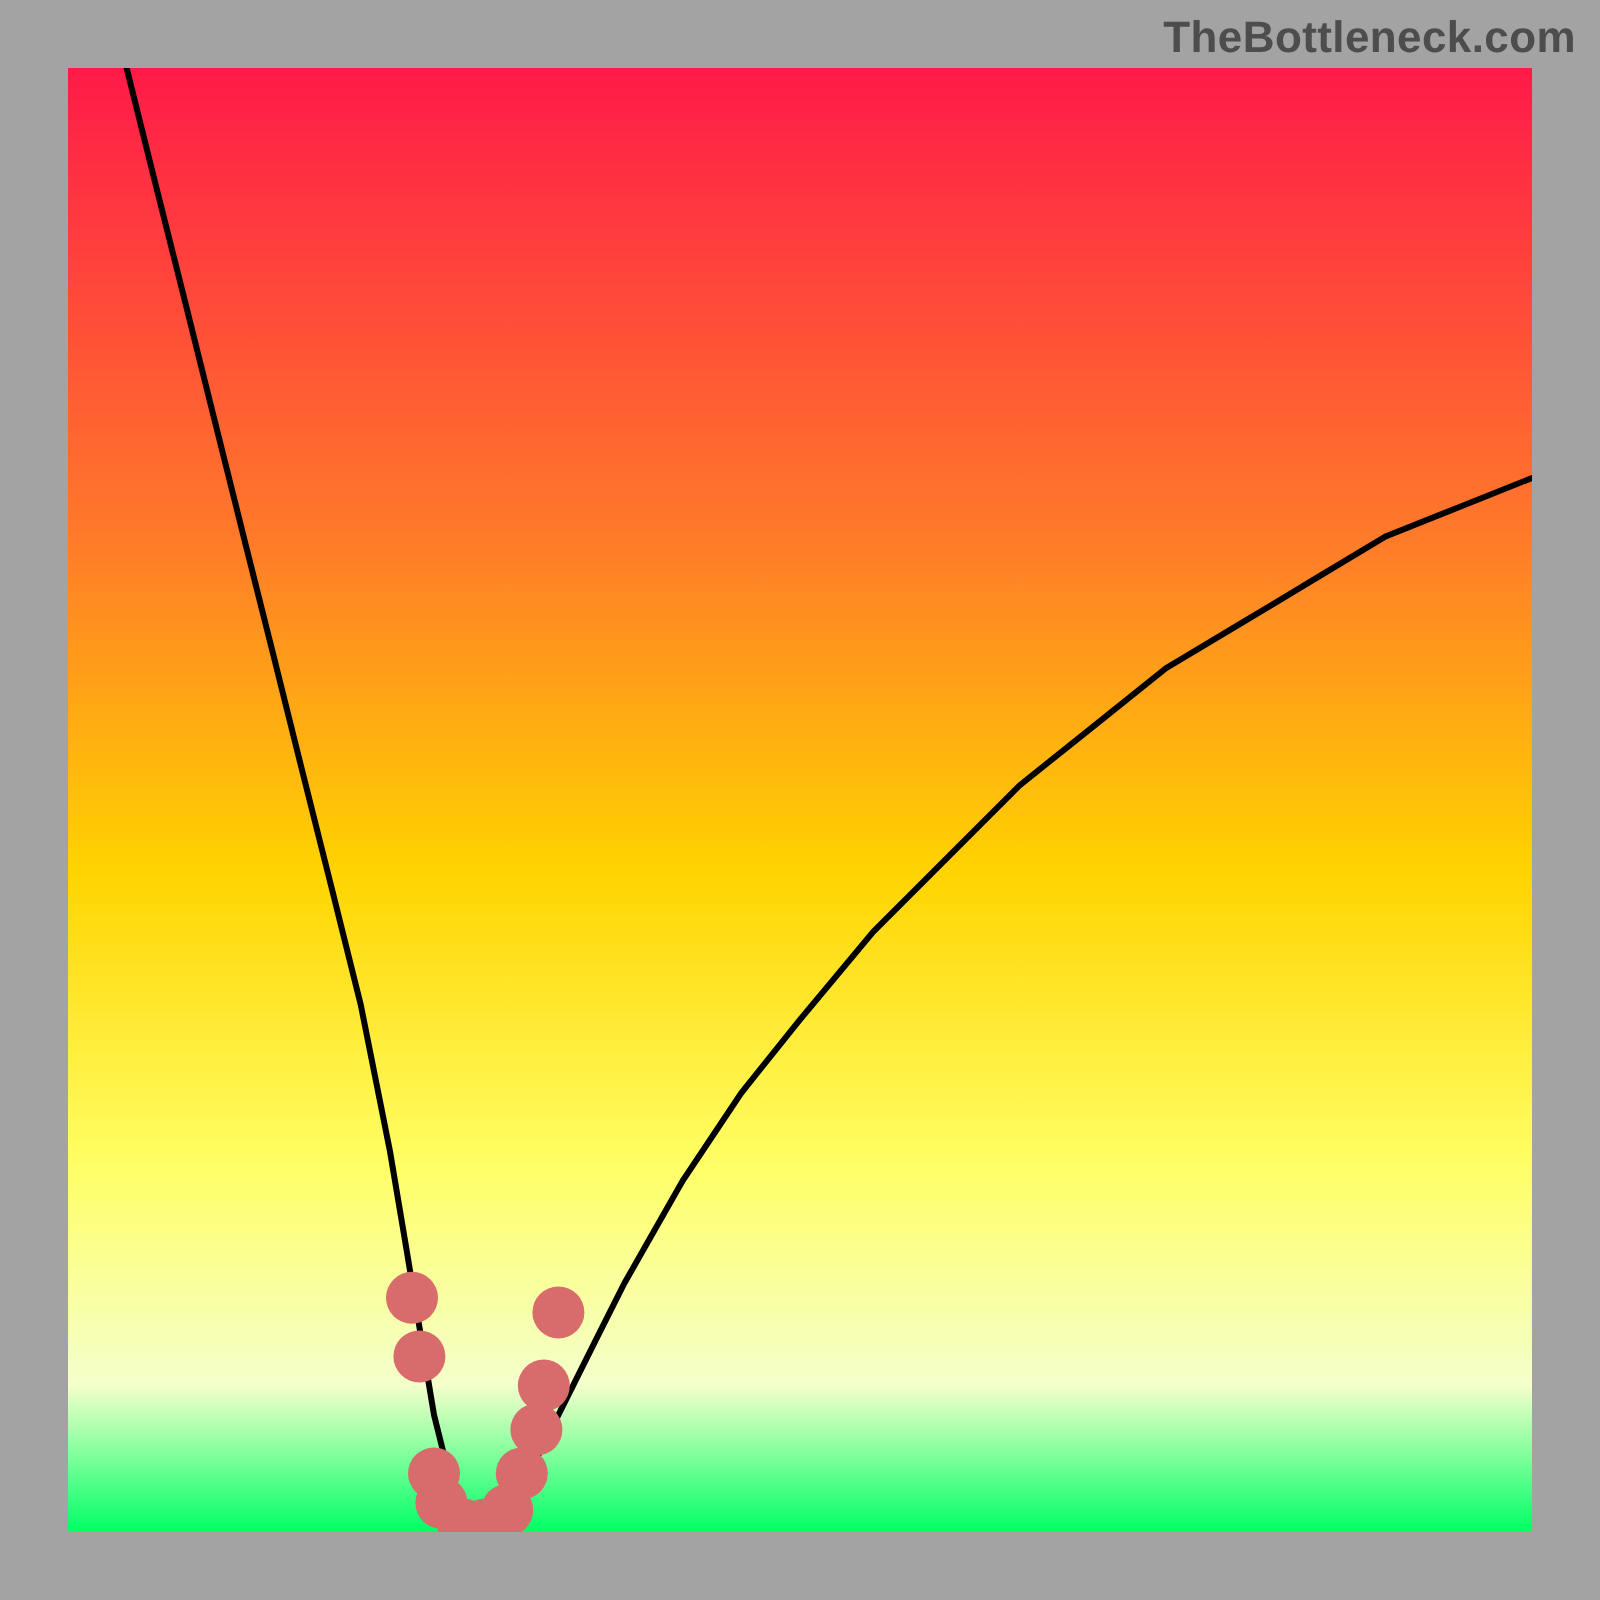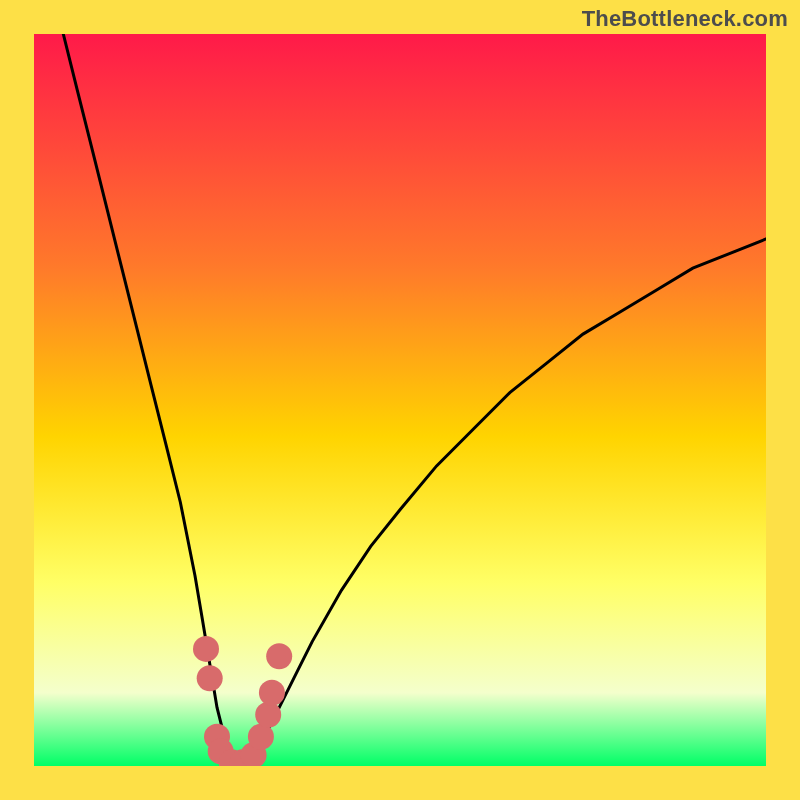--- a/index.html
+++ b/index.html
@@ -9,21 +9,21 @@
     height: 800px;
     background: #000;
     overflow: hidden;
   }
   .frame {
     position: absolute;
     left: 0;
     top: 0;
     width: 800px;
     height: 800px;
-    background: #fde047;
+    background: #a3a3a3;
   }
   .plot {
     position: absolute;
     left: 34px;
     top: 34px;
     width: 732px;
     height: 732px;
     overflow: hidden;
   }
   .watermark {

